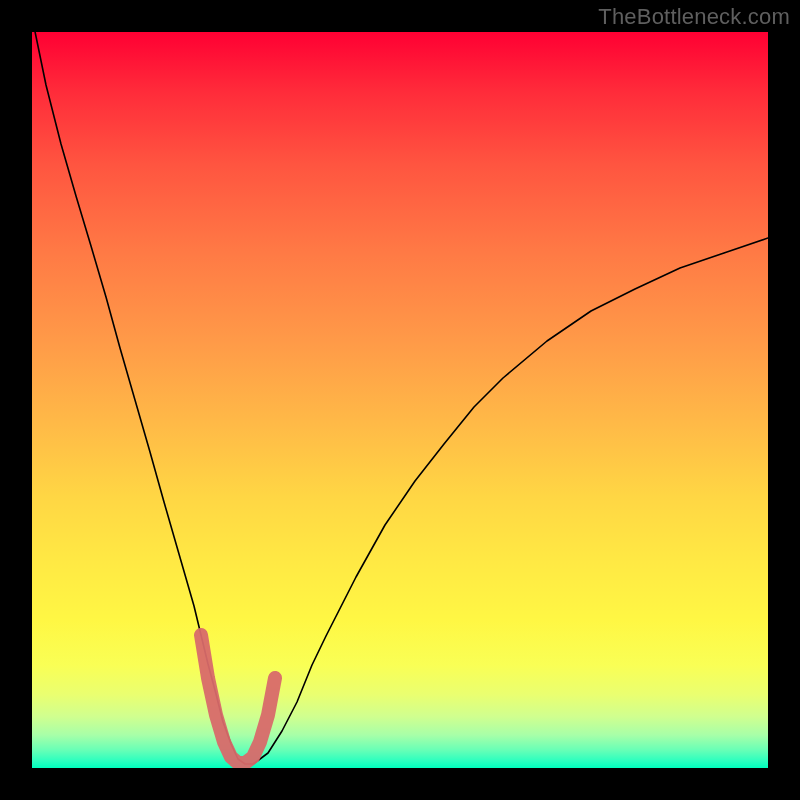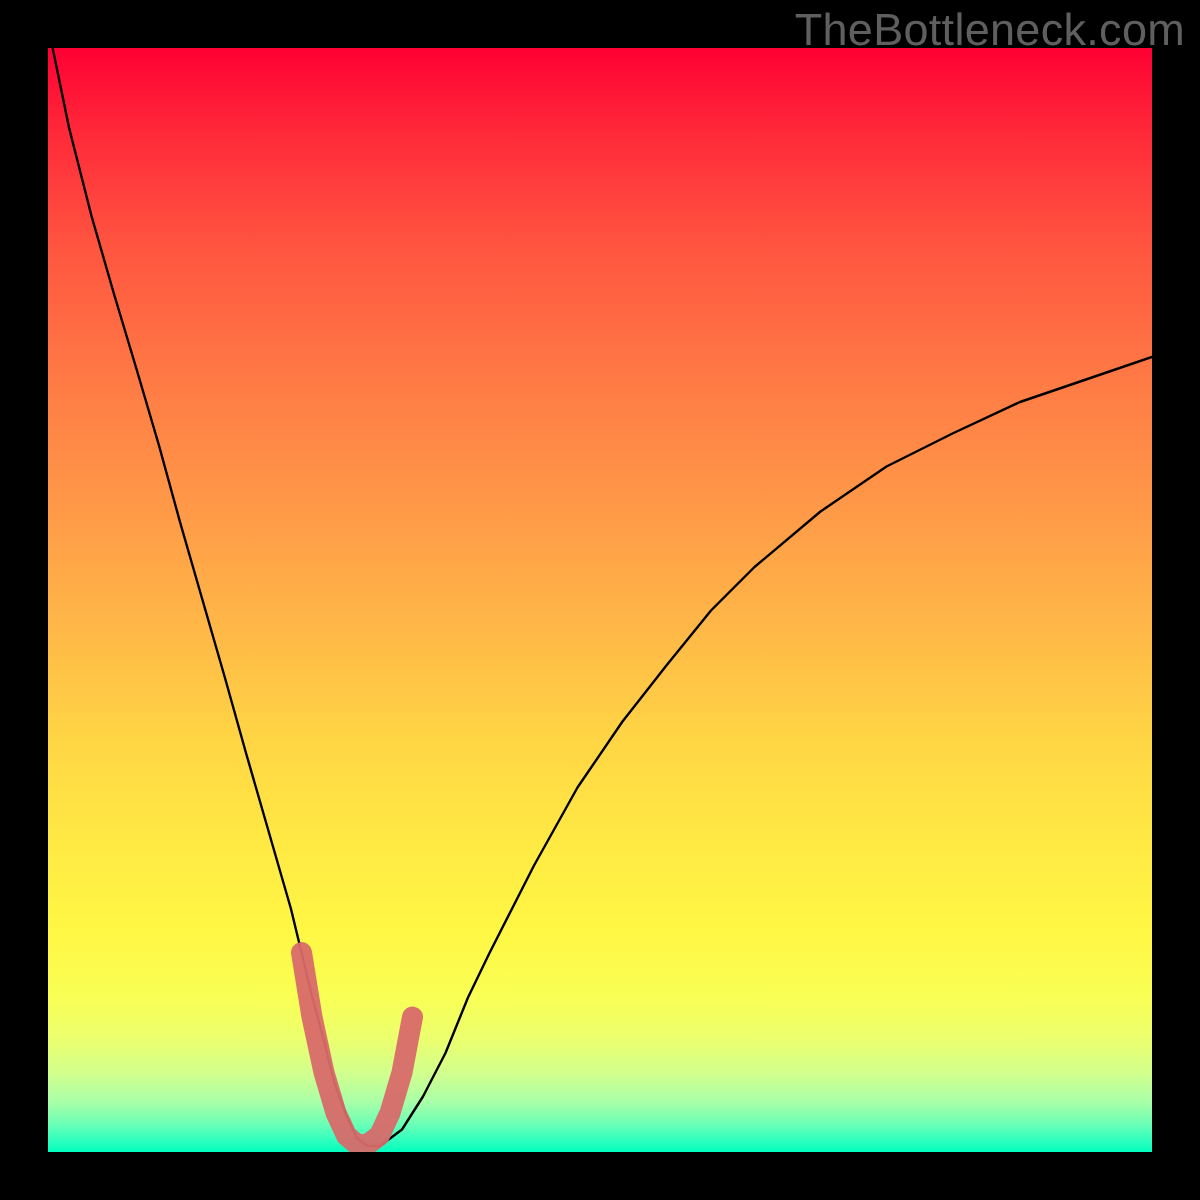--- a/index.html
+++ b/index.html
@@ -53,21 +53,21 @@
     position: absolute;
     inset: 0;
     width: 736px;
     height: 736px;
   }
   .watermark {
     position: absolute;
     top: 4px;
     right: 10px;
     color: #5f5f5f;
-    font-size: 30px;
+    font-size: 22px;
     letter-spacing: 0.2px;
     font-weight: 400;
     user-select: none;
   }
 </style>
 </head>
 <body>
 
 <div class="frame">
   <div class="plot">

